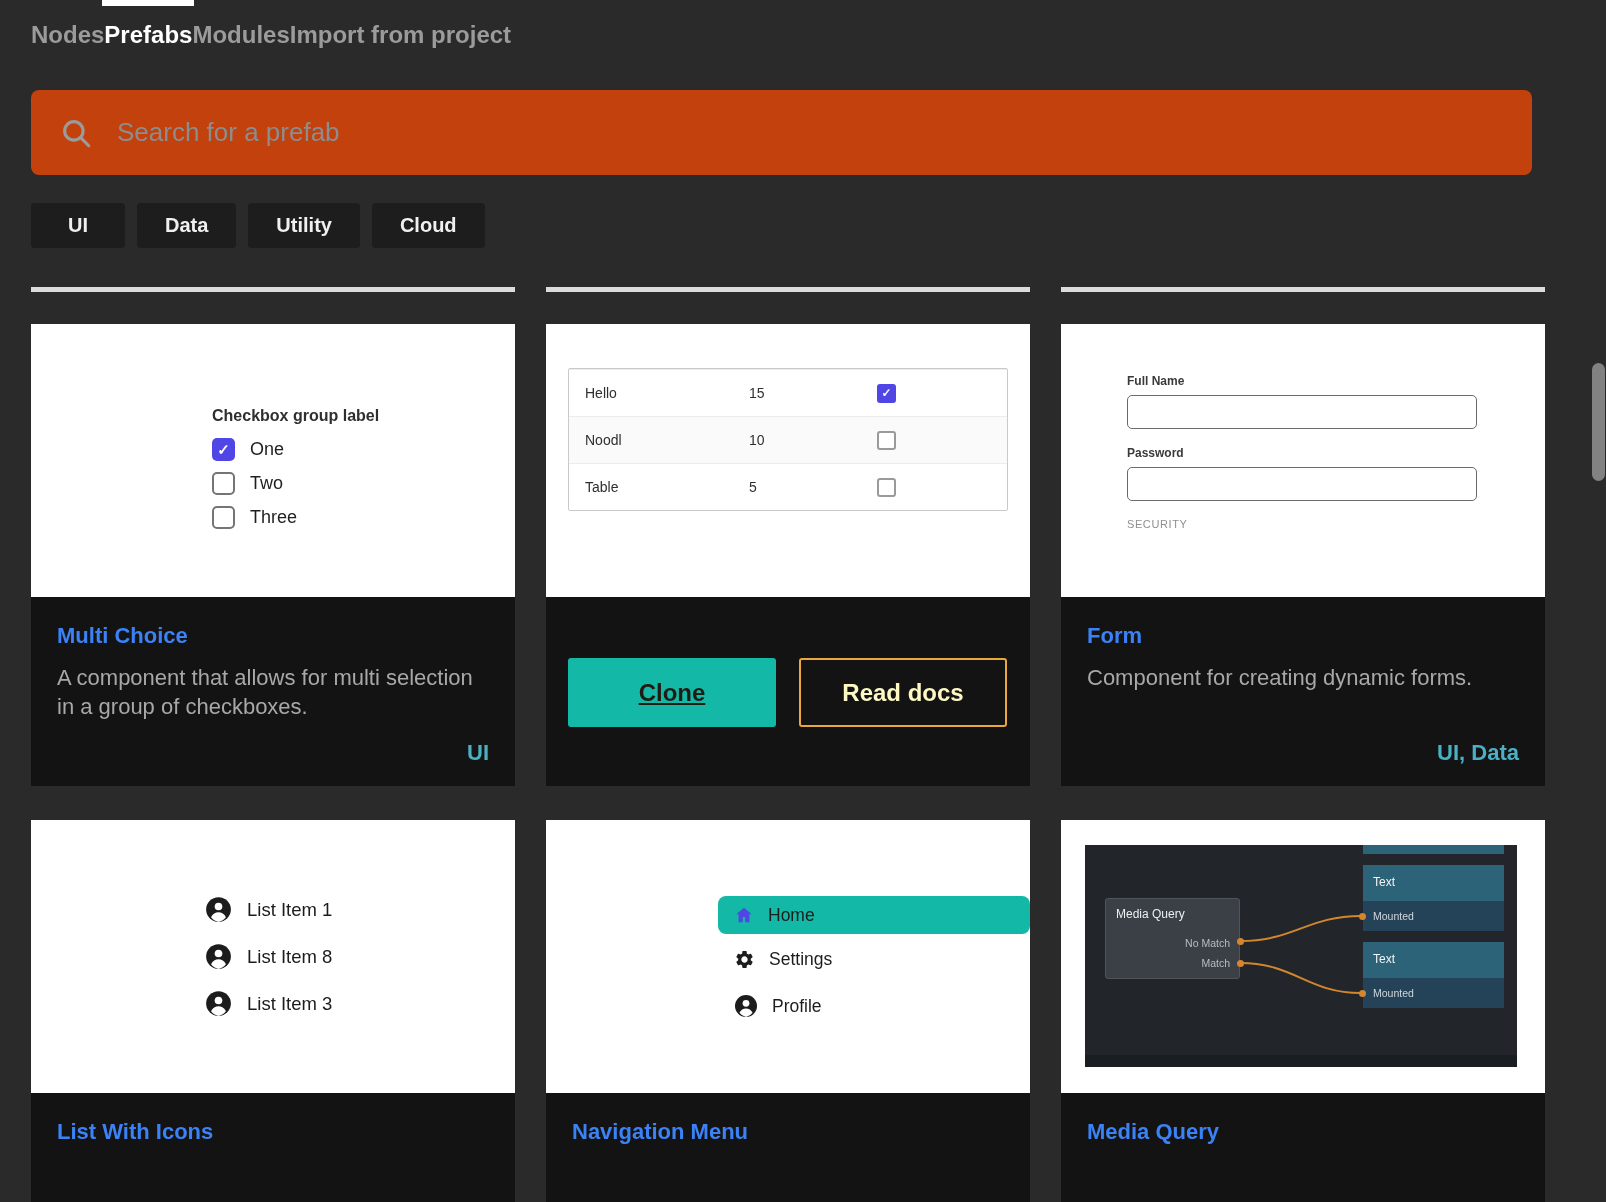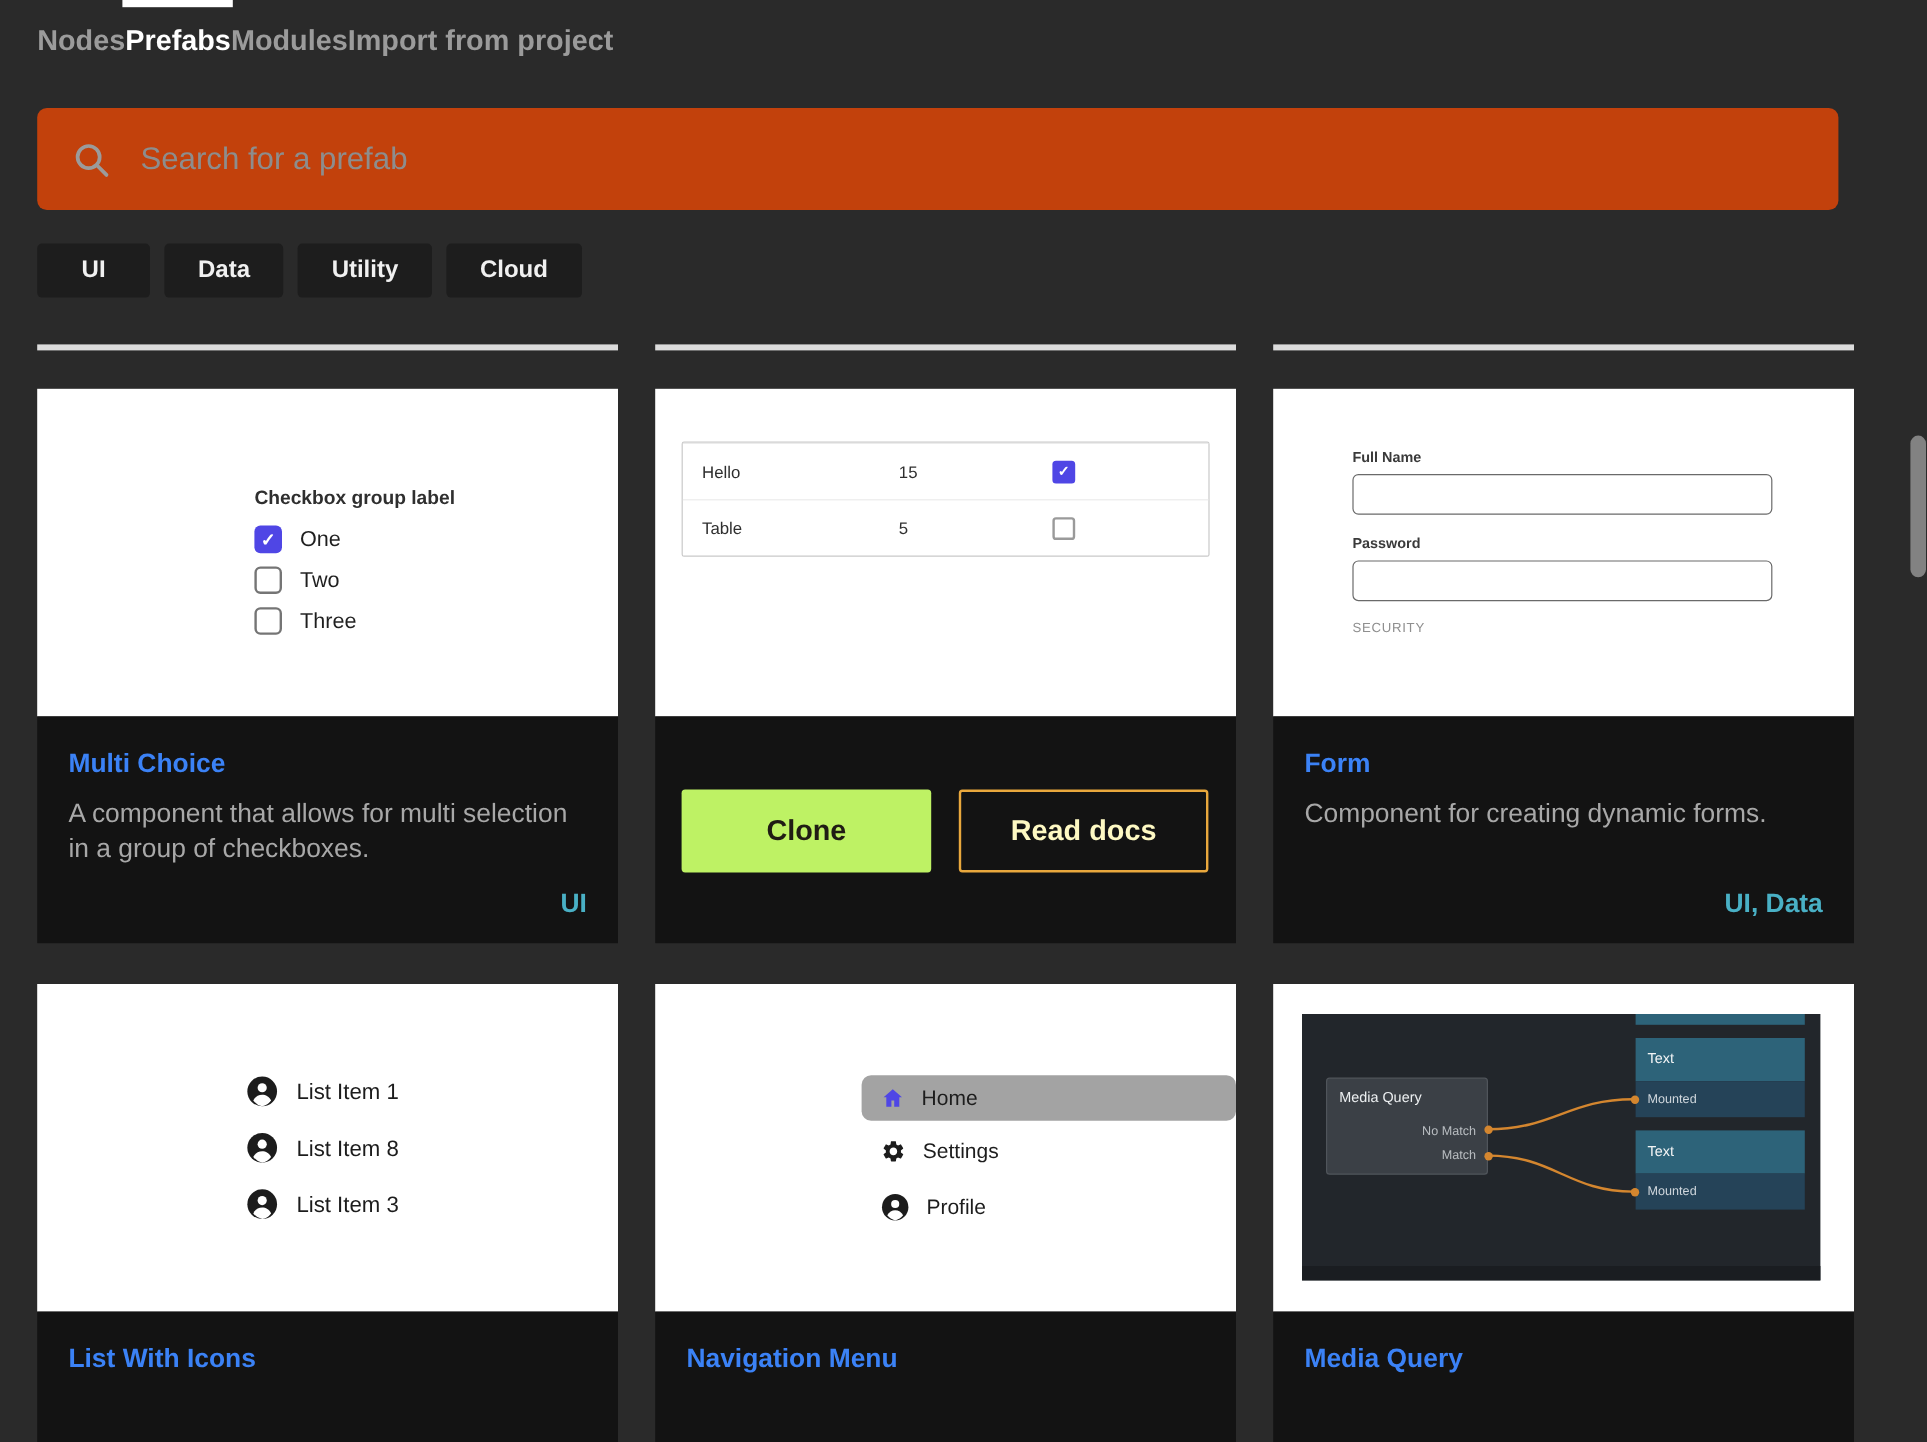--- a/index.html
+++ b/index.html
@@ -62,41 +62,41 @@
   .tbl-row.alt { background:#fafafa; }
   .tbl .scb { width:19px; height:19px; border-radius:3px; display:flex; align-items:center; justify-content:center; }
   .tbl .scb.checked { background:#4f46e5; }
   .tbl .scb.checked::after { content:"\2713"; color:#fff; font-size:12px; font-weight:700; }
   .tbl .scb.un { border:2px solid #9a9a9a; background:#fff; }
 
   
   .btns { display:flex; gap:23px; padding:61px 22px 0 22px; }
   .btn { width:208px; height:69px; display:flex; align-items:center; justify-content:center;
          font-size:24px; font-weight:700; border-radius:3px; cursor:pointer; }
-  .btn.clone { background:#bef264; color:#201c14; }
+  .btn.clone { background:#14b8a6; color:#201c14;text-decoration:underline; }
   .btn.docs { background:transparent; border:2px solid #e9a83d; color:#fef9c3; }
 
   
   .fm { padding:50px 0 0 66px; }
   .fm-label { font-size:12px; font-weight:700; color:#3a3a3a; }
   .fm-input { width:350px; height:34px; border:1.5px solid #6a6a6a; border-radius:5px; background:#fff; margin:7px 0 17px 0; }
   .fm-section { font-size:11px; color:#8f8f8f; letter-spacing:0.6px; margin-top:6px; }
   .fm-check { display:flex; align-items:center; gap:12px; margin-top:10px; }
   .fm-check .box { width:19px; height:19px; border:2px solid #6a6a6a; border-radius:3px; background:#fff; }
   .fm-check span { font-size:15px; color:#222222; }
 
   
   .lst { padding:76px 0 0 174px; }
   .lst-row { display:flex; align-items:center; gap:15px; margin-bottom:20px; height:27px; }
   .lst-row span { font-size:18.5px; color:#1c1c1c; }
 
   
   .nav { padding:76px 0 0 188px; }
   .nav-row { display:flex; align-items:center; gap:14px; margin-bottom:17px; height:30px; }
-  .nav-pill { background:#a3a3a3; border-radius:8px; padding:5px 16px; margin-left:-16px; height:38px; margin-bottom:10px; }
+  .nav-pill { background:#14b8a6; border-radius:8px; padding:5px 16px; margin-left:-16px; height:38px; margin-bottom:10px; }
   .nav-pill span { color:#4338ca; font-size:17.5px; font-weight:500; }
   .nav-row span { font-size:17.5px; color:#1d1d1d; }
 
   
   .mq-shot { position:absolute; left:24px; top:25px; width:432px; height:222px; background:#22262b; }
   .mq-bottom { position:absolute; left:0; bottom:0; width:432px; height:12px; background:#1a1d21; }
   .mq-node { position:absolute; left:20px; top:53px; width:135px; height:81px; background:#3b4046;
              border:1px solid #50555b; border-radius:3px; }
   .mq-node .t { font-size:12px; color:#eceff1; padding:8px 0 0 10px; }
   .mq-out { position:absolute; right:9px; font-size:10.5px; color:#b9bdc1; text-align:right; }
@@ -171,20 +171,27 @@
   <div class="card c2 r1">
     <div class="preview">
       <div class="tbl">
         <div class="tbl-row">
           <div>Hello</div>
           <div>15</div>
           <div>
               <div class="scb checked"></div>
             </div>
         </div>
+        <div class="tbl-row alt">
+          <div>Noodl</div>
+          <div>10</div>
+          <div>
+              <div class="scb un"></div>
+            </div>
+        </div>
         <div class="tbl-row">
           <div>Table</div>
           <div>5</div>
           <div>
               <div class="scb un"></div>
             </div>
         </div>
       </div>
     </div>
     <div class="info" style="padding:0;">

